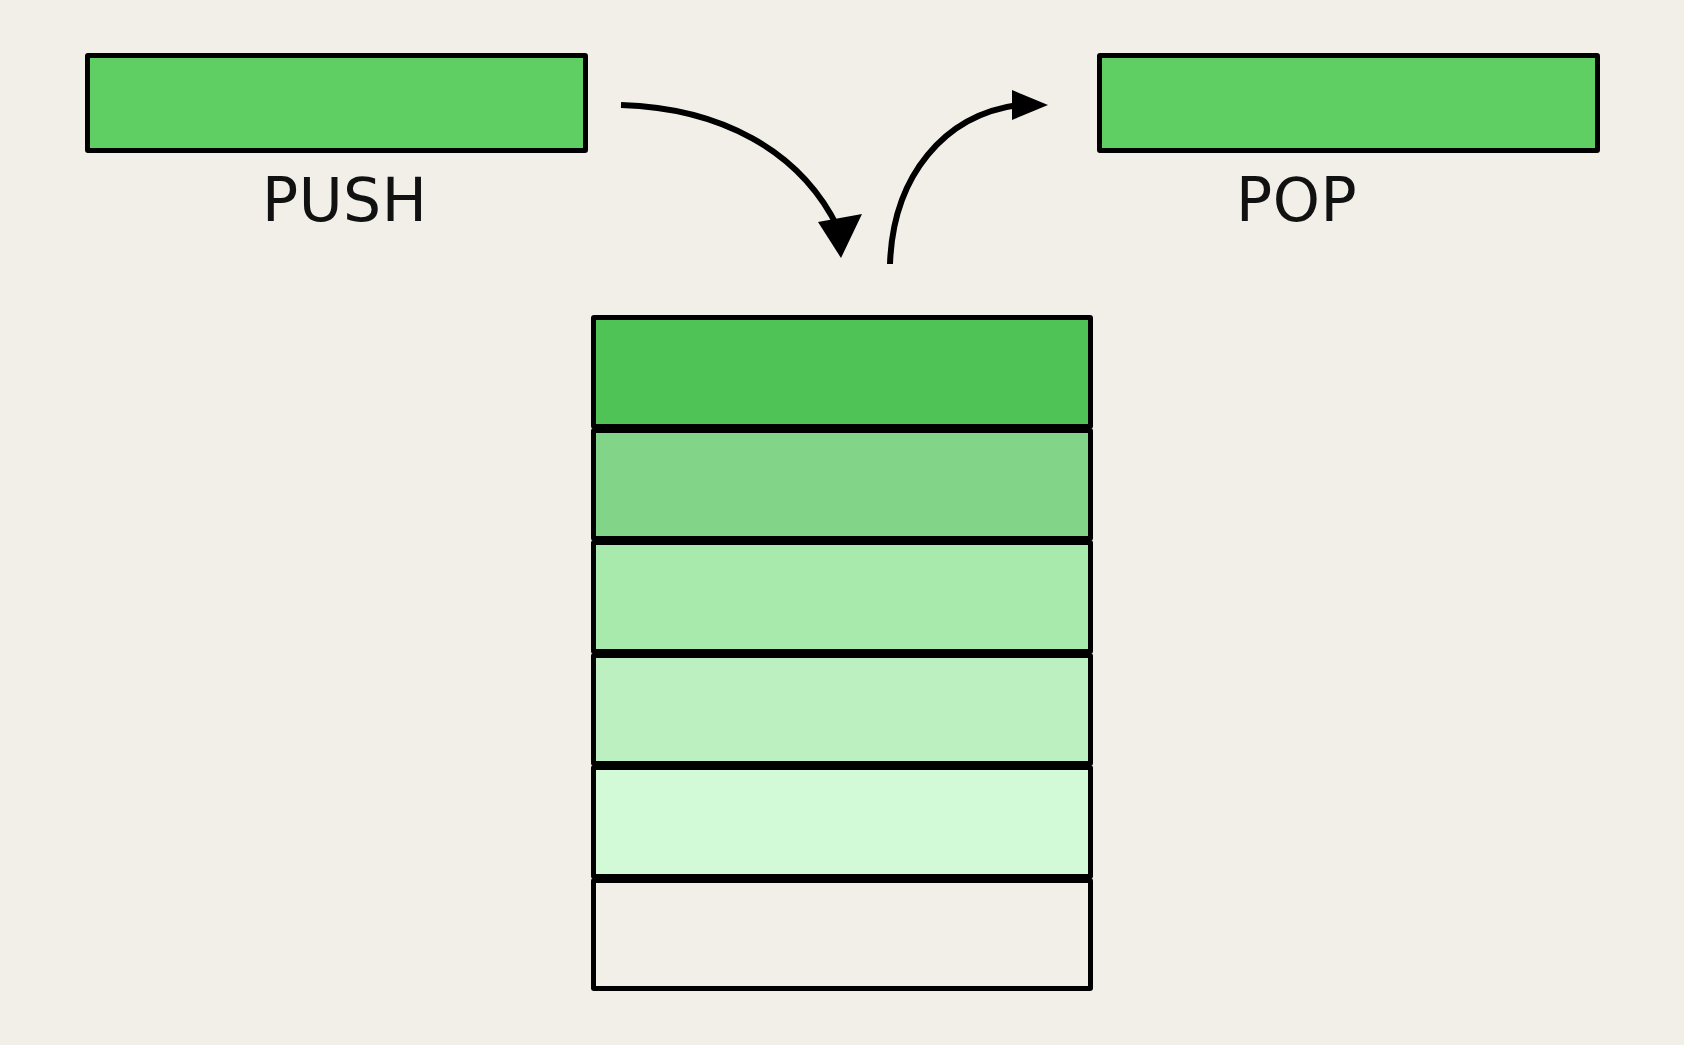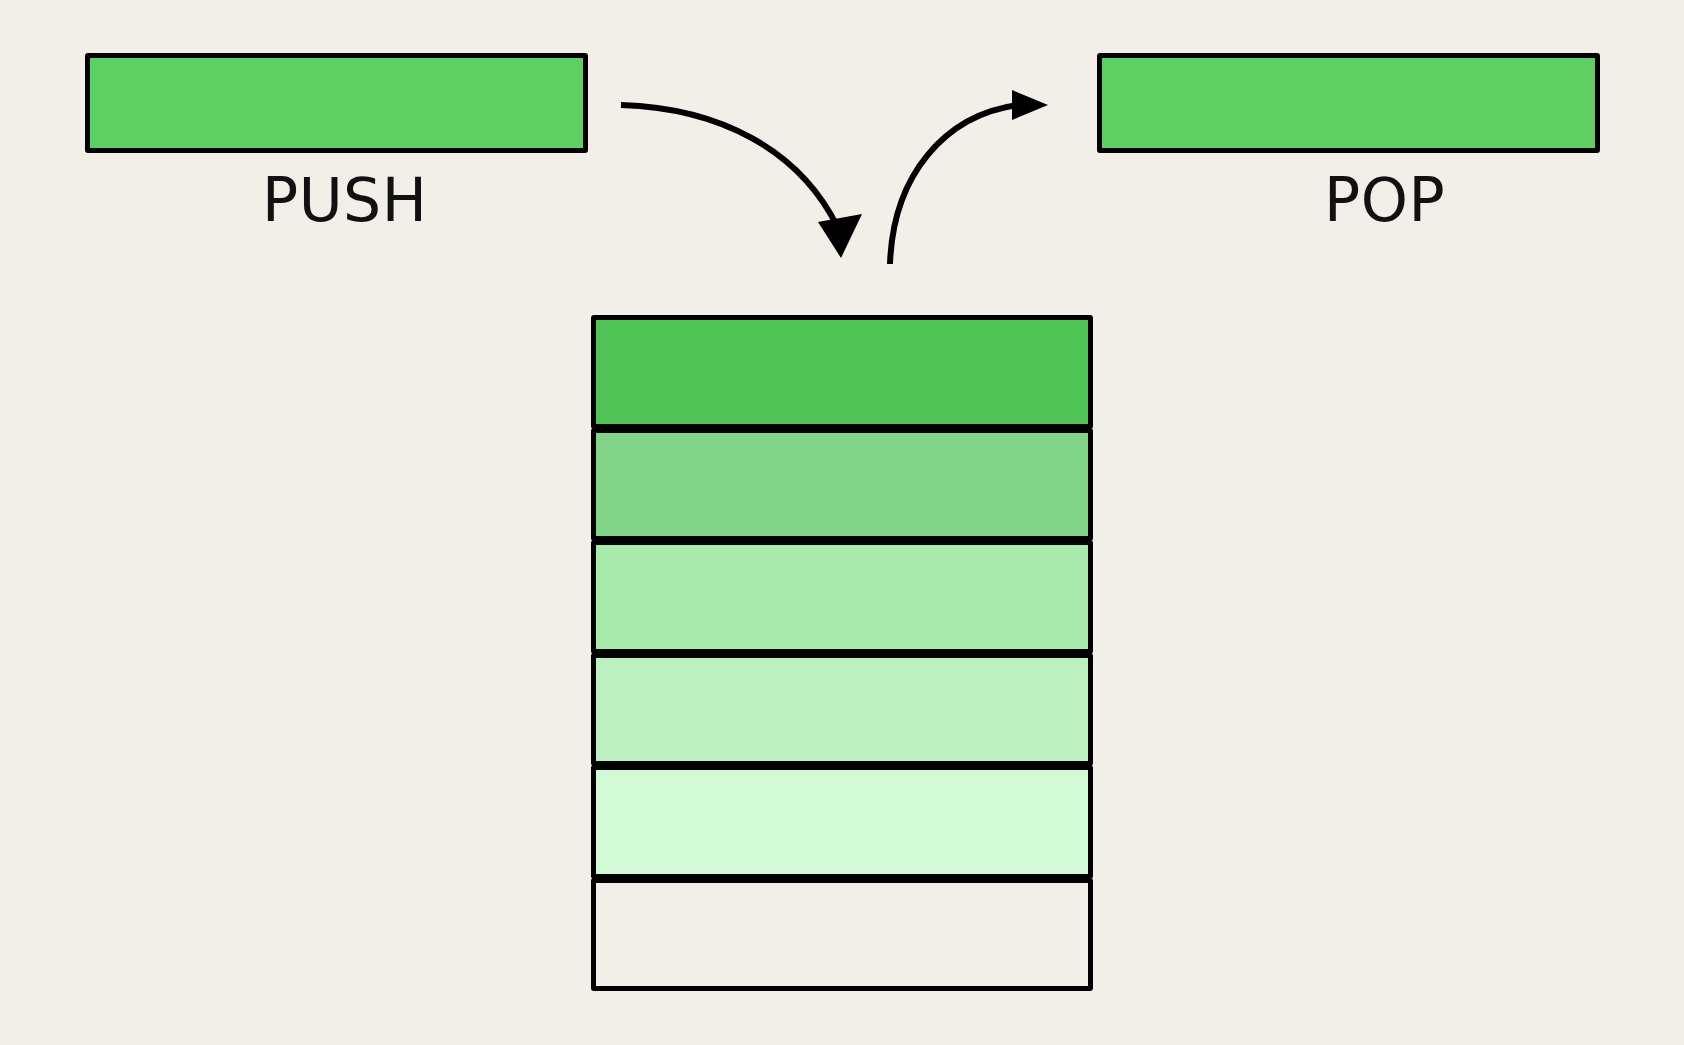--- a/index.html
+++ b/index.html
@@ -52,21 +52,21 @@
   }
 
   
   #pop-box {
     left: 1097px;
     top: 53px;
     width: 503px;
     height: 100px;
   }
   #pop-label {
-    left: 1324px;
+    left: 1236px;
     top: 170px;
   }
 
   
   #stack {
     position: absolute;
     left: 591px;
     top: 315px;
     width: 502px;
     height: 676px;

